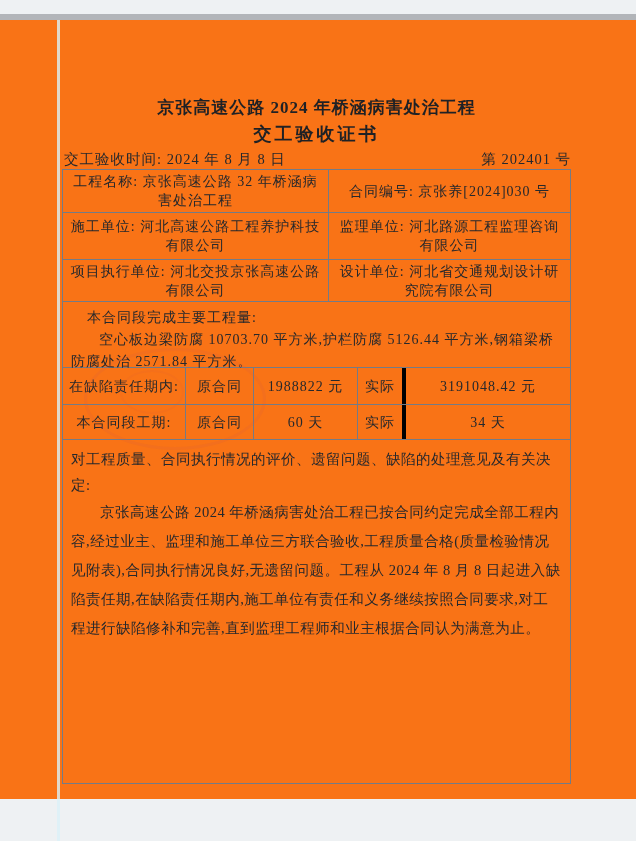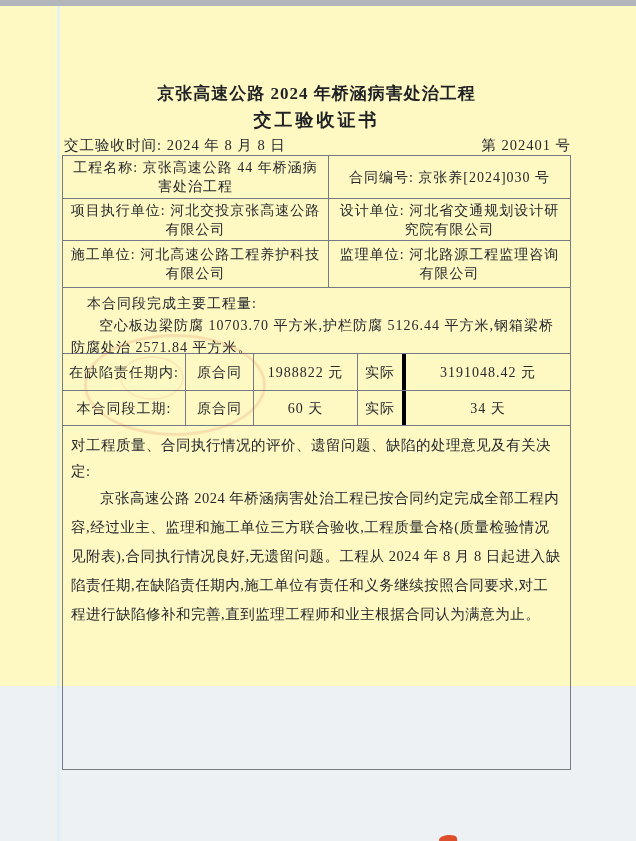--- a/index.html
+++ b/index.html
@@ -2,22 +2,22 @@
 <html><head>
 <meta charset="utf-8">
 <style>
   html,body{margin:0;padding:0;}
   body{
     width:636px;height:841px;position:relative;overflow:hidden;
     background:#eef1f3;
     font-family:"Liberation Serif","DejaVu Serif",serif;
   }
   .paper{
-    position:absolute;left:0;top:0;width:636px;height:686px;
-    background:#fef9c3;
+    position:absolute;left:0;top:14px;width:636px;height:785px;
+    background:#f97316;
   }
   .scan-top{
     position:absolute;left:0;top:0;width:636px;height:6px;
     background:#b2b5b9;
   }
   .fold-line{
     position:absolute;left:57px;top:6px;width:3px;height:835px;
     background:#dbf1f7;opacity:.8;
   }
   .title{
@@ -87,32 +87,32 @@
   <div class="title t2">交工验收证书</div>
 
   <div class="meta-row">
     <span>交工验收时间: 2024 年 8 月 8 日</span>
     <span>第 202401 号</span>
   </div>
 
   <div class="cert-table">
 
     <div class="trow r1">
-      <div class="cell cl">工程名称: 京张高速公路 44 年桥涵病害处治工程</div>
+      <div class="cell cl">工程名称: 京张高速公路 32 年桥涵病害处治工程</div>
       <div class="cell cr">合同编号:  京张养[2024]030 号</div>
+    </div>
+
+    <div class="trow r3">
+      <div class="cell cl">施工单位: 河北高速公路工程养护科技有限公司</div>
+      <div class="cell cr">监理单位: 河北路源工程监理咨询有限公司</div>
     </div>
 
     <div class="trow r2">
       <div class="cell cl">项目执行单位: 河北交投京张高速公路有限公司</div>
       <div class="cell cr">设计单位:  河北省交通规划设计研究院有限公司</div>
-    </div>
-
-    <div class="trow r3">
-      <div class="cell cl">施工单位: 河北高速公路工程养护科技有限公司</div>
-      <div class="cell cr">监理单位: 河北路源工程监理咨询有限公司</div>
     </div>
 
     <div class="trow r4">
       <div class="cell block" style="flex:1">
         <div class="q-head">本合同段完成主要工程量:</div>
         <div class="q-body">空心板边梁防腐 10703.70 平方米,护栏防腐 5126.44 平方米,钢箱梁桥防腐处治 2571.84 平方米。</div>
       </div>
     </div>
 
     <div class="trow r5">

